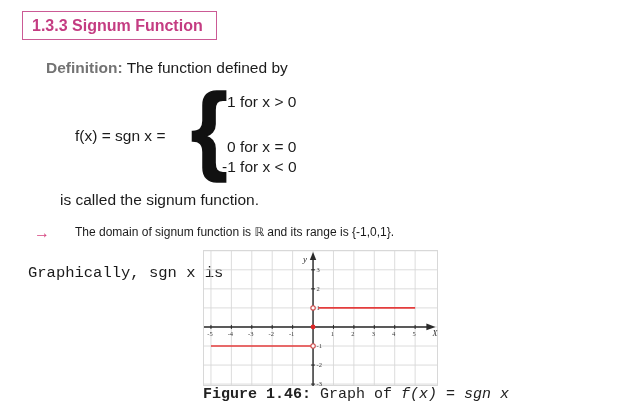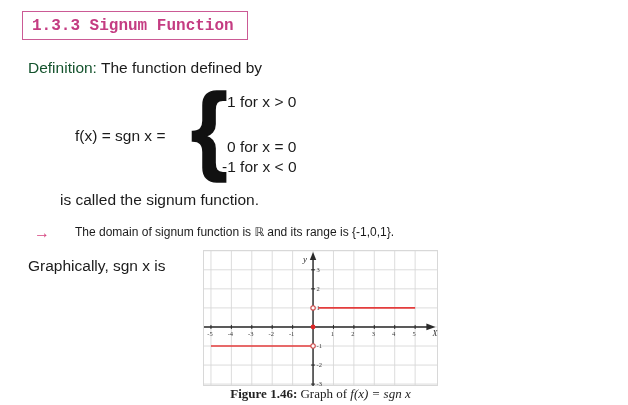--- a/index.html
+++ b/index.html
@@ -8,43 +8,43 @@
     font-family:"Liberation Sans",sans-serif;color:#1b1b1b;overflow:hidden;
   }
   .abs{position:absolute;}
   
   .title-box{
     left:22px;top:11px;height:29px;display:flex;align-items:center;
     border:1.5px solid #cb5a95;padding:0 13px 0 9px;box-sizing:border-box;
     background:#fff;
   }
   .title-box .t{
-    font-size:16px;font-weight:bold;color:#c43c82;white-space:nowrap;font-family:Liberation Mono, monospace;
+    font-size:16px;font-weight:bold;color:#c43c82;white-space:nowrap;
   }
   .line{font-size:15.5px;white-space:nowrap;}
-  .pink-bold{color:#14532d;font-weight:normal;}
+  .pink-bold{color:#737373;font-weight:bold;margin-left:18px;}
   .def-line{left:28px;top:59px;}
   
   .lhs{left:75px;top:127px;}
   .brace{
     left:191px;top:80px;font-size:94px;line-height:1;font-weight:bold;
     font-family:"Liberation Sans",sans-serif;color:#111;
     -webkit-text-stroke:1.6px #111;transform:scaleY(1.04);transform-origin:top left;
   }
   .case-row{left:227px;}
   .case-row.r3{left:222px;}
   .closing-line{left:28px;top:191px;margin-left:32px;}
   .bullet-arrow{left:34px;top:224px;font-size:16px;font-weight:bold;color:#d64680;}
   .bullet-text{left:75px;top:225px;font-size:12px;
     font-family:"Liberation Sans","DejaVu Sans",sans-serif;}
-  .graphically{left:28px;top:257px;}
+  .graphically{left:28px;top:264px;font-family:Liberation Mono, monospace;}
   .graph-wrap{left:203px;top:250px;width:235px;height:136px;}
   .caption{
     left:203px;top:386px;width:235px;text-align:center;
-    font-family:Liberation Serif, serif;font-size:13px;color:#222;white-space:nowrap;
+    font-family:Liberation Mono, monospace;font-size:15px;color:#222;white-space:nowrap;
   }
   .caption .b{font-weight:bold;}
   .caption .i{font-style:italic;}
 </style>
 </head>
 <body>
 
 <div class="abs title-box">
   <span class="t">1.3.3 Signum Function</span>
 </div>

